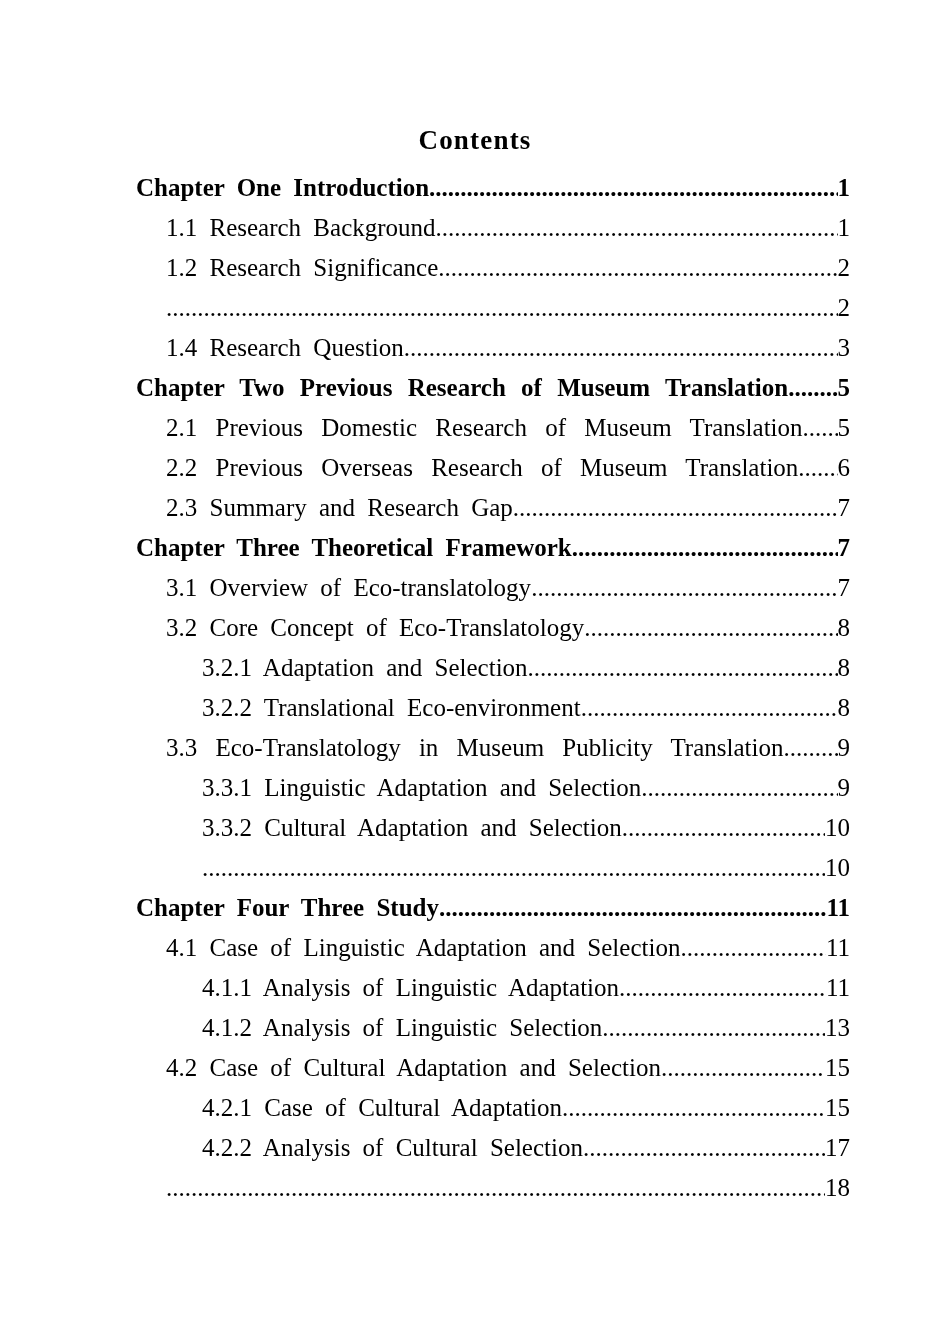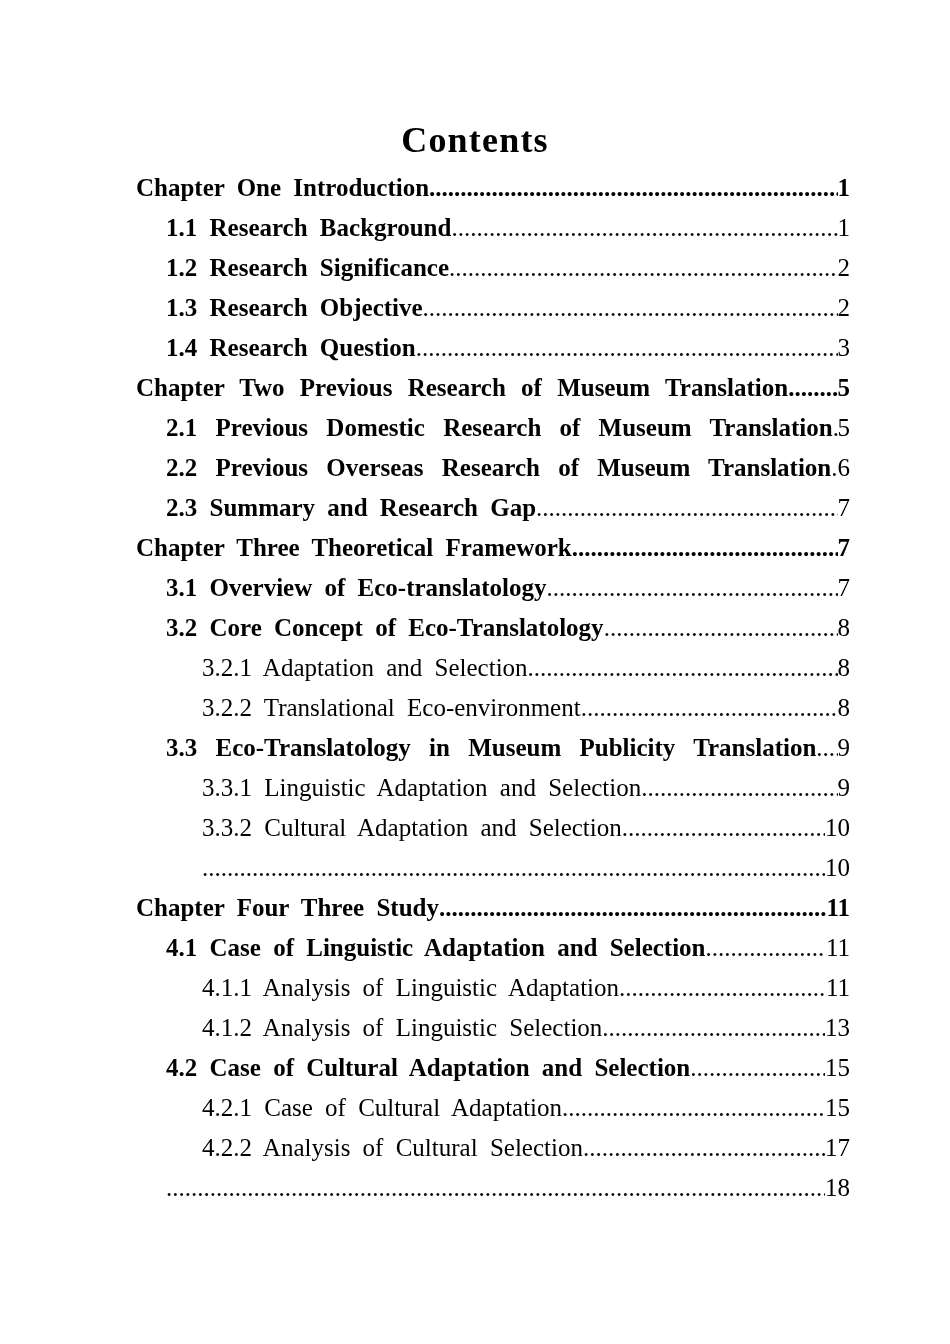--- a/index.html
+++ b/index.html
@@ -26,21 +26,21 @@
     background: #ffffff;
   }
 
   
   .toc-title {
     position: absolute;
     left: 0;
     top: 122px;
     width: 950px;
     text-align: center;
-    font-size: 36px;
+    font-size: 27px;
     font-weight: bold;
     letter-spacing: 1.2px;
     line-height: 36px;
     font-family: "Liberation Serif", "DejaVu Serif", serif;
   }
 
   
   .toc-list {
     position: absolute;
     left: 136px;
@@ -89,21 +89,21 @@
 
   
   .lvl-1 {
     margin-left: 0px;
     font-weight: bold;
     word-spacing: 3px;
   }
   .lvl-1 .label { word-spacing: 6px; }
 
   .lvl-2 { margin-left: 30px; }
-  .lvl-2 .label { word-spacing: 6px; font-weight: bold; }
+  .lvl-2 .label { word-spacing: 6px; }
 
   .lvl-3 { margin-left: 66px; }
   .lvl-3 .label { word-spacing: 6px; }
 
   
   .wide-1 .label { word-spacing: 9px; }
   .wide-2 .label { word-spacing: 12px; }
   .wide-3 .label { word-spacing: 9px; }
 </style>
 </head>
@@ -123,21 +123,20 @@
         <span class="label">1.1  Research  Background</span>
         <span class="leader"></span>
         <span class="pageno">1</span>
       </div>
       <div class="toc-entry lvl-2">
         <span class="label">1.2  Research  Significance</span>
         <span class="leader"></span>
         <span class="pageno">2</span>
       </div>
       <div class="toc-entry lvl-2">
-        <span class="label">1.3  Research  Objective</span>
         <span class="leader"></span>
         <span class="pageno">2</span>
       </div>
       <div class="toc-entry lvl-2">
         <span class="label">1.4  Research  Question</span>
         <span class="leader"></span>
         <span class="pageno">3</span>
       </div>
       <div class="toc-entry lvl-1 wide-1">
         <span class="label">Chapter  Two  Previous  Research  of  Museum  Translation</span>

